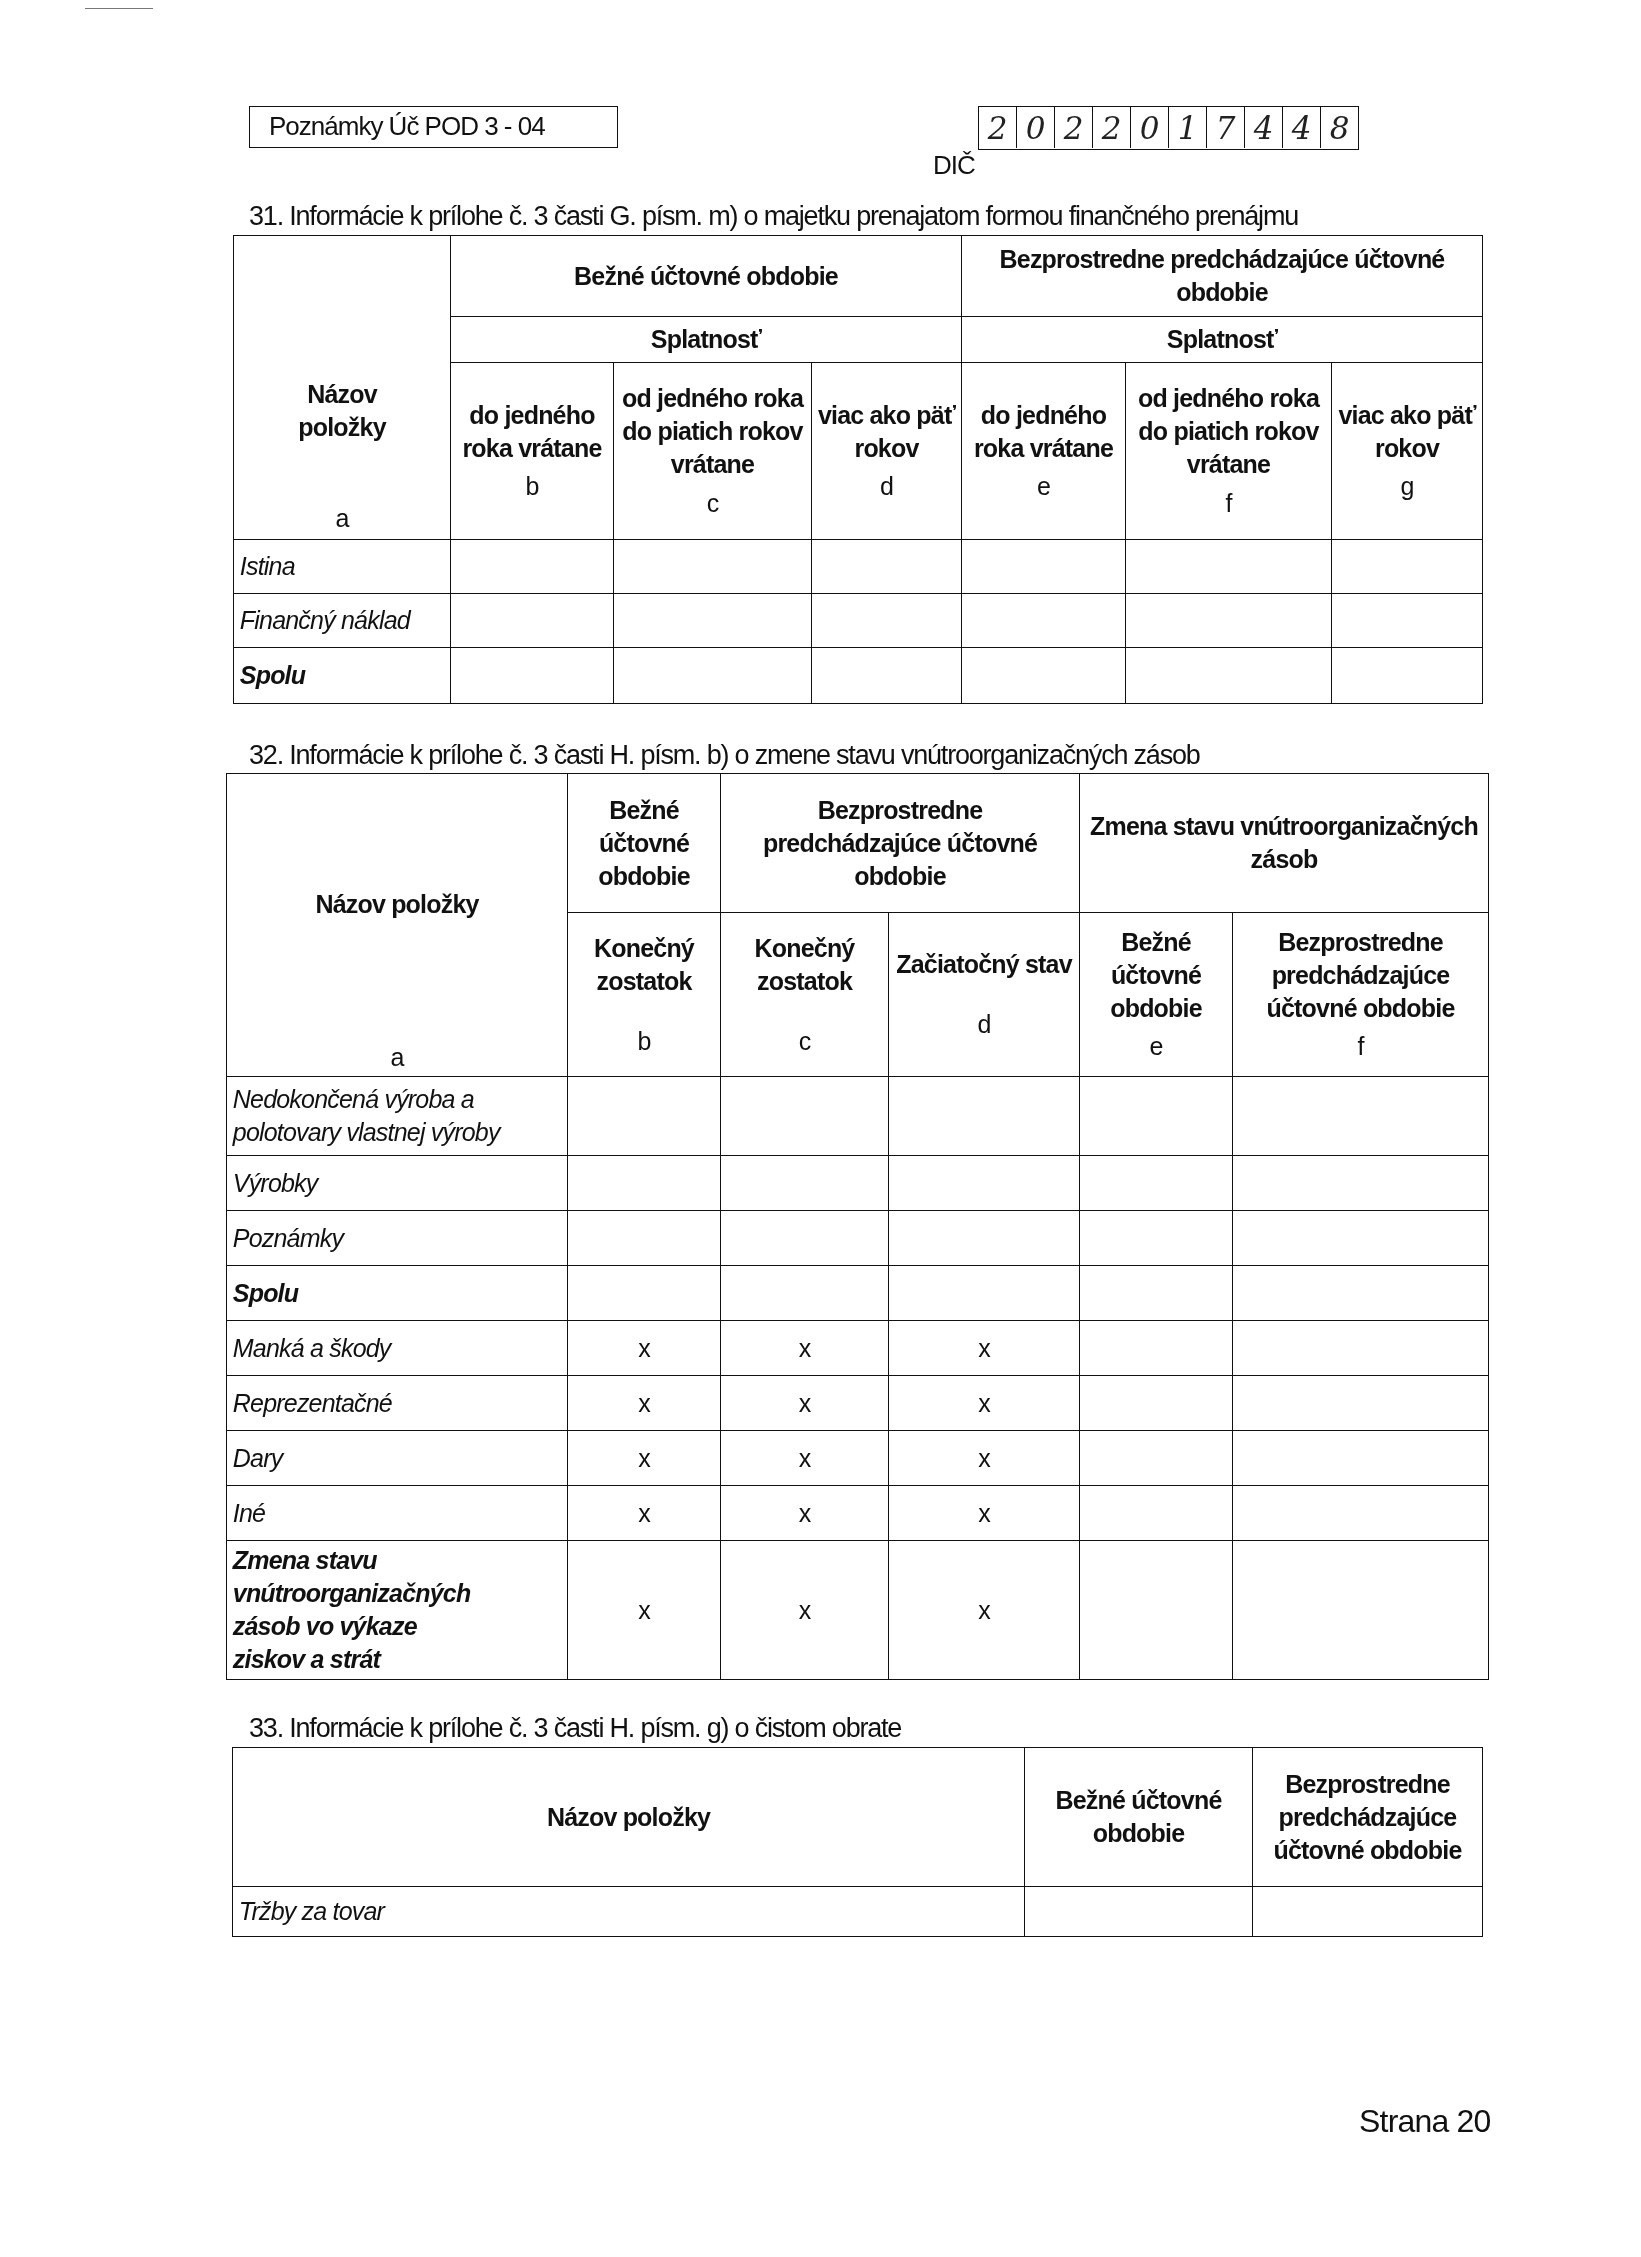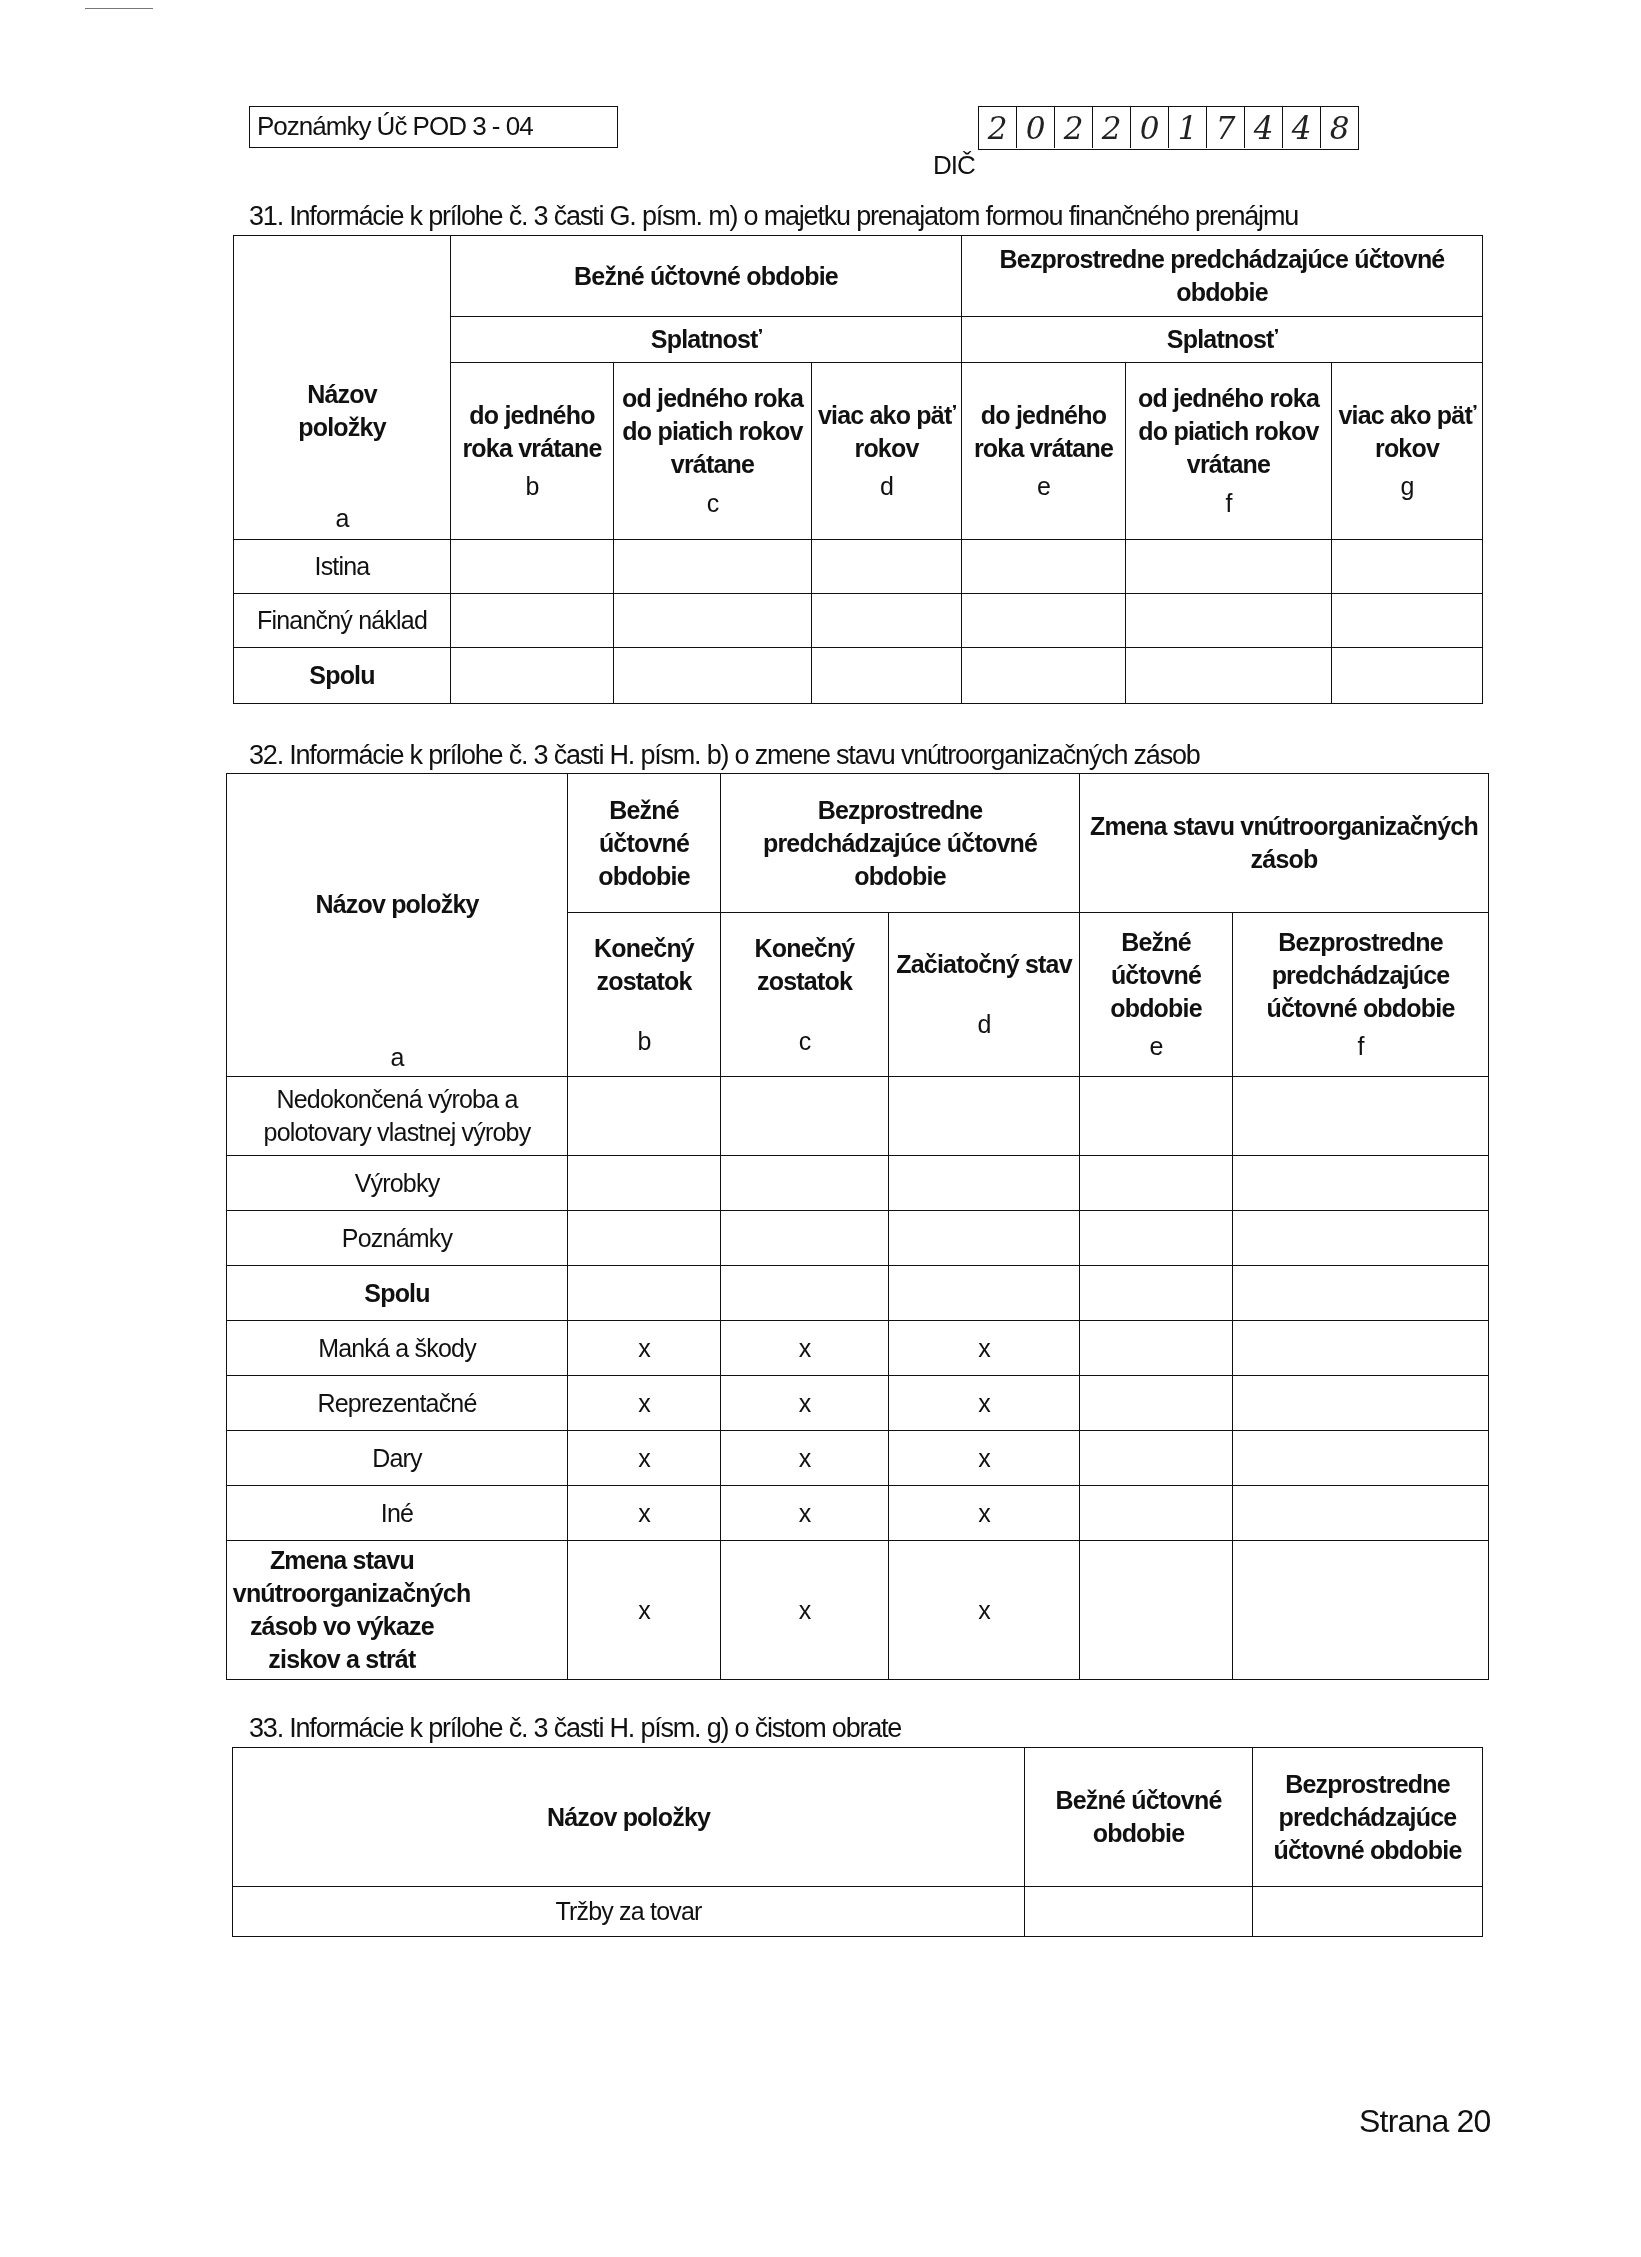--- a/index.html
+++ b/index.html
@@ -1,30 +1,30 @@
 <!DOCTYPE html>
 <html><head>
 <meta charset="utf-8">
 <style>
   html, body { margin: 0; padding: 0; background: #ffffff; }
   body { width: 1641px; height: 2257px; position: relative; overflow: hidden;
          font-family: "Liberation Sans", sans-serif; color: #111; }
   .abs { position: absolute; }
   .header-box { left: 249px; top: 106px; width: 369px; height: 42px; border: 1.9px solid #111;
-                box-sizing: border-box; font-size: 26px; line-height: 39px; padding-left: 7px; letter-spacing: -1px; }
+                box-sizing: border-box; font-size: 26px; line-height: 39px; padding-left: 19px; letter-spacing: -1px; }
   .dic-label { left: 933px; top: 114px; font-size: 26px; letter-spacing: -1px; margin-top: 36px; }
   .dic-boxes { left: 978px; top: 106px; display: flex; border: 1.9px solid #111; height: 44px; box-sizing: border-box; }
   .dic-box { width: 37px; height: 41px; border-right: 1.4px solid #111; display: flex; align-items: center; justify-content: center;
              font-family: "DejaVu Serif", serif; font-style: italic; font-size: 31px; color: #222; }
   .dic-box:last-child { border-right: none; }
   .section-title { font-weight: normal; font-size: 27px; letter-spacing: -1.2px; white-space: nowrap; }
   table.grid { position: absolute; border-collapse: collapse; table-layout: fixed; }
   table.grid td { border: 1.9px solid #111; padding: 0 5.8px; box-sizing: border-box; vertical-align: middle; font-size: 25px; letter-spacing: -0.8px; }
   table.grid td.h { font-weight: bold; text-align: center; line-height: 33px; }
-  table.grid td.lbl { text-align: center; }
+  table.grid td.lbl { text-align: left; font-style: italic; }
   table.grid td.b { font-weight: bold; }
   table.grid td.c { text-align: center; }
   .thick-top td { border-top-width: 3.4px; }
   .letter { display: block; font-weight: normal; margin-top: 5.8px; }
   .hand { font-family: "DejaVu Serif", serif; font-style: italic; font-size: 33px; color: #222; text-align: center; letter-spacing: 1px; }
   .page-num { left: 1359px; top: 2103px; font-size: 32px; letter-spacing: -0.8px; }
   .scan-line { left: 85px; top: 7.7px; width: 68px; height: 1px; background: #777; }
 </style>
 </head>
 <body>

